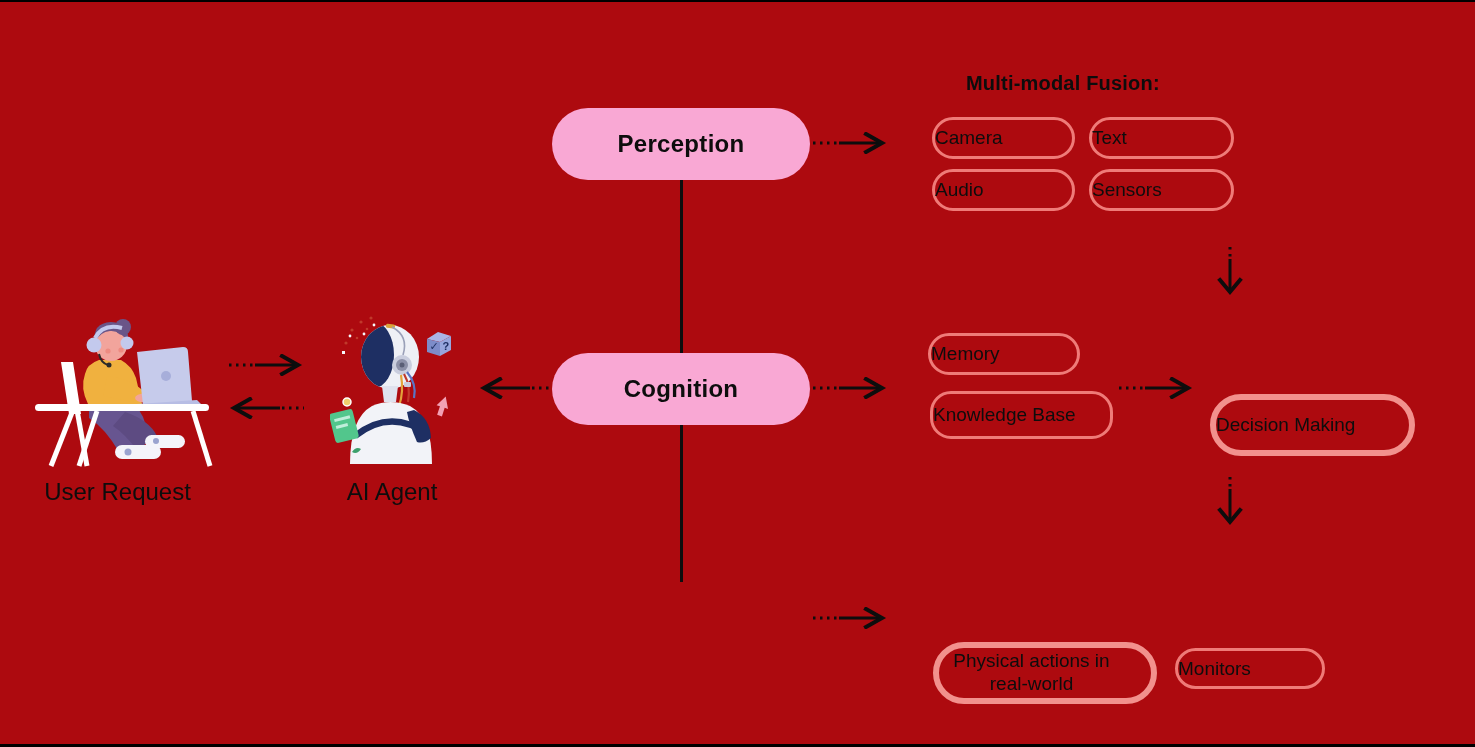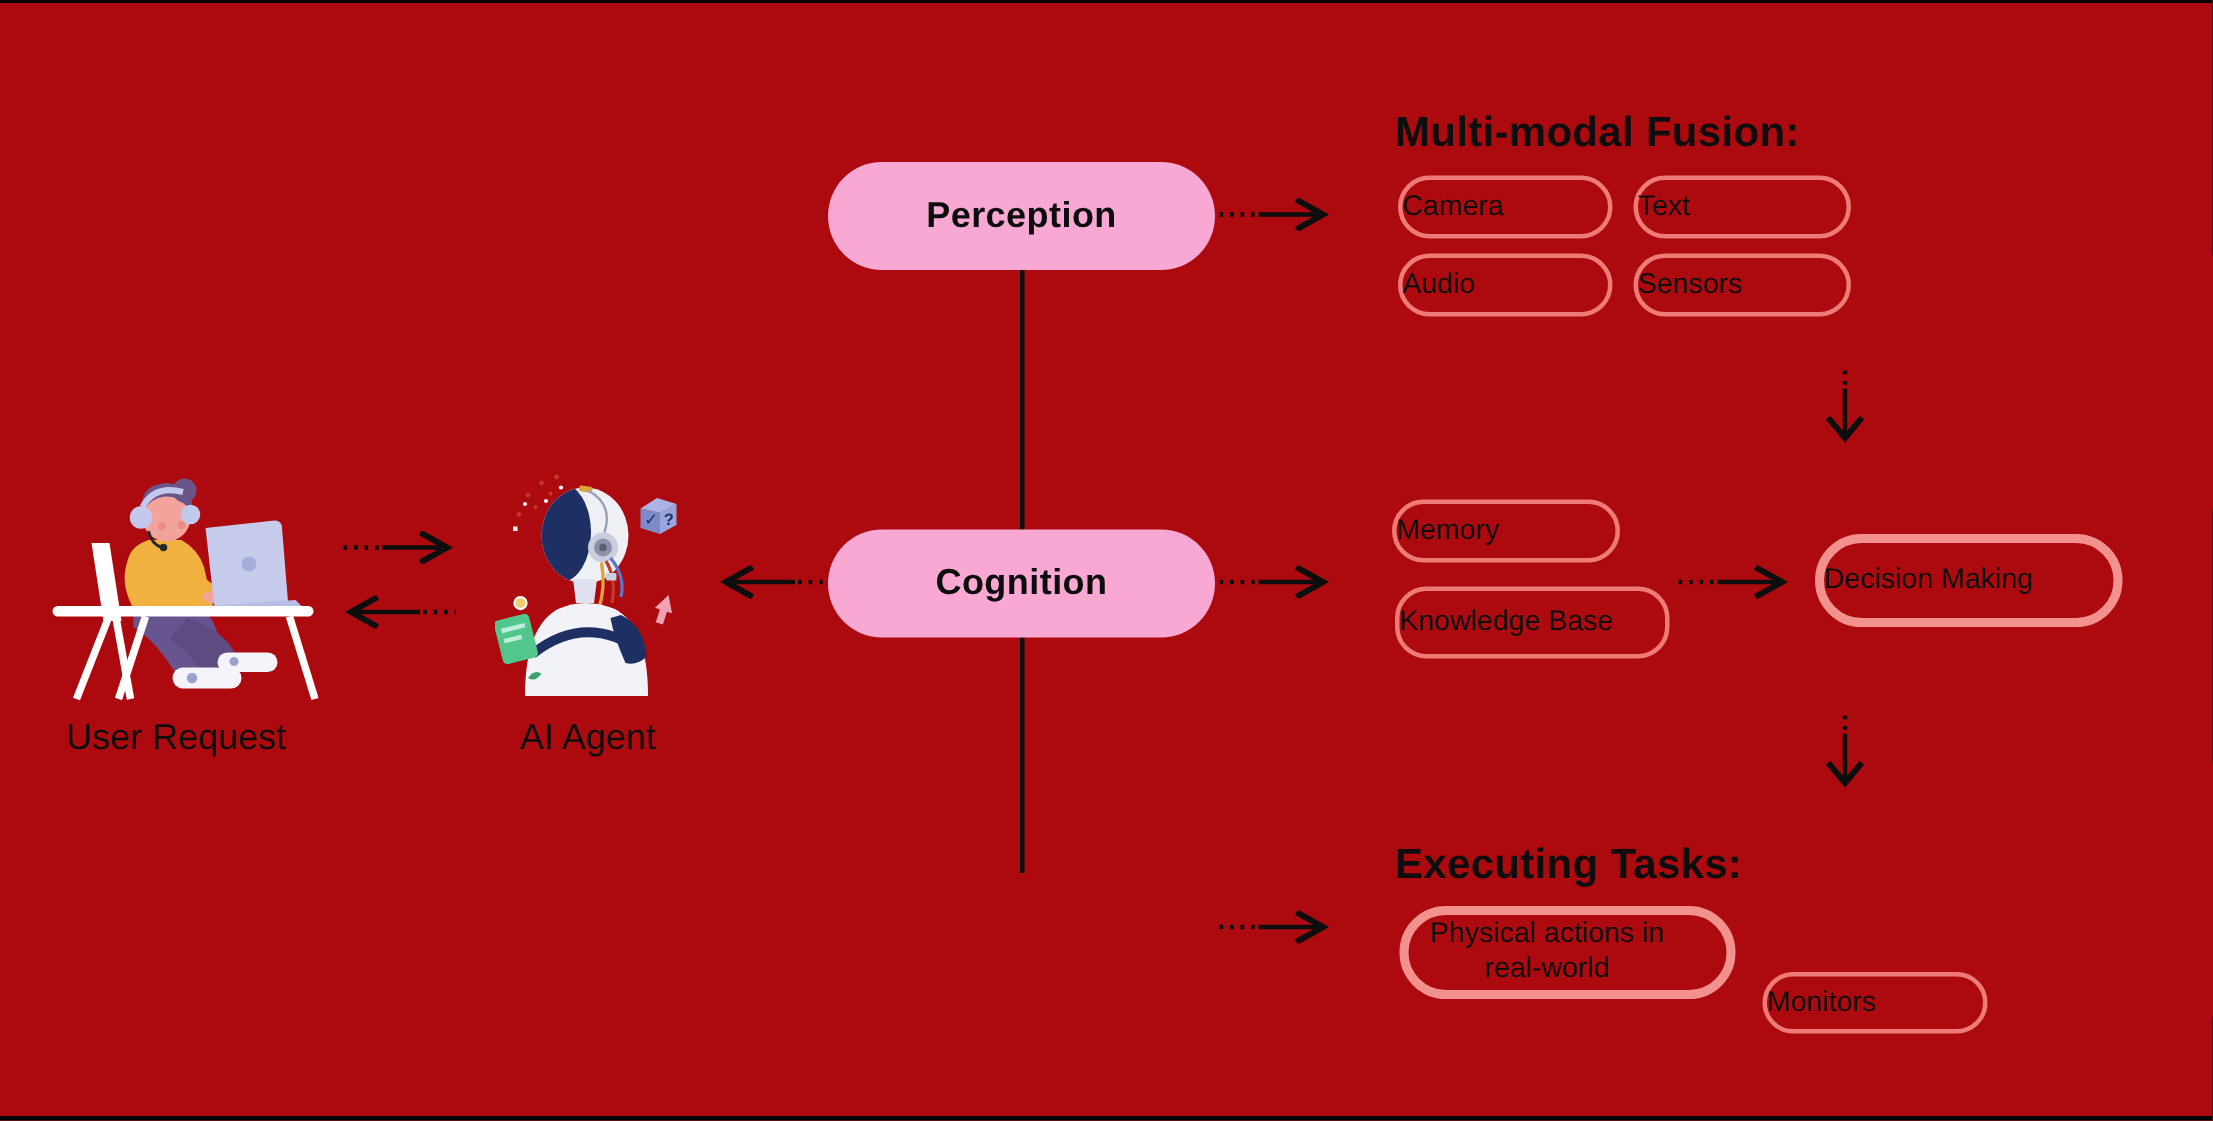--- a/index.html
+++ b/index.html
@@ -20,24 +20,24 @@
     font-size:24px;font-weight:700;letter-spacing:.3px;
   }
   .vline{position:absolute;left:680px;width:3px;background:#0d0d0d;}
 
   .obox{
     position:absolute;box-sizing:border-box;
     border:3px solid #ef7b78;border-radius:21px;
     display:flex;align-items:center;justify-content:flex-start;
     font-size:19px;text-align:center;
   }
-  .obox.thick{border-width:6px;border-color:#f2918d;border-radius:31px;}
+  .obox.thick{border-width:6px;border-color:#f2918d;border-radius:31px;margin-top:38px;}
   .obox .wrap{display:block;width:185px;line-height:1.2;}
 
-  .heading{position:absolute;font-size:28px;font-weight:700;letter-spacing:.2px;}
+  .heading{position:absolute;font-size:20px;font-weight:700;letter-spacing:.2px;margin-left:36px;}
   .nodelabel{position:absolute;font-size:24px;font-weight:400;text-align:center;}
 
   .arrow{position:absolute;}
   .arrow line,.arrow polyline{stroke:#0d0d0d;fill:none;}
   .arrow .dash{stroke-width:3;stroke-dasharray:2.5 4.5;}
   .arrow .solid{stroke-width:3;}
   .arrow .head{stroke-width:4;stroke-linecap:square;}
 
   .illu{position:absolute;}
 </style>
@@ -229,20 +229,19 @@
   <div class="obox thick" style="left:1210px;top:356px;width:205px;height:62px">
     <span>Decision Making</span>
   </div>
 
   <svg class="arrow" style="left:1216px;top:474px" width="28" height="54" viewBox="0 0 28 54">
     <line class="dash" x1="14" y1="3" x2="14" y2="15"></line>
     <line class="solid" x1="14" y1="15" x2="14" y2="46"></line>
     <polyline class="head" points="4,36 14,48 24,36"></polyline>
   </svg>
 
-  <div class="heading" style="left:930px;top:560px">Executing Tasks:</div>
   <div class="obox thick" style="left:933px;top:604px;width:224px;height:62px">
     <span class="wrap">Physical actions in real-world</span>
   </div>
   <div class="obox" style="left:1175px;top:648px;width:150px;height:41px">
     <span>Monitors</span>
   </div>
 </div>
 
 </body></html>

